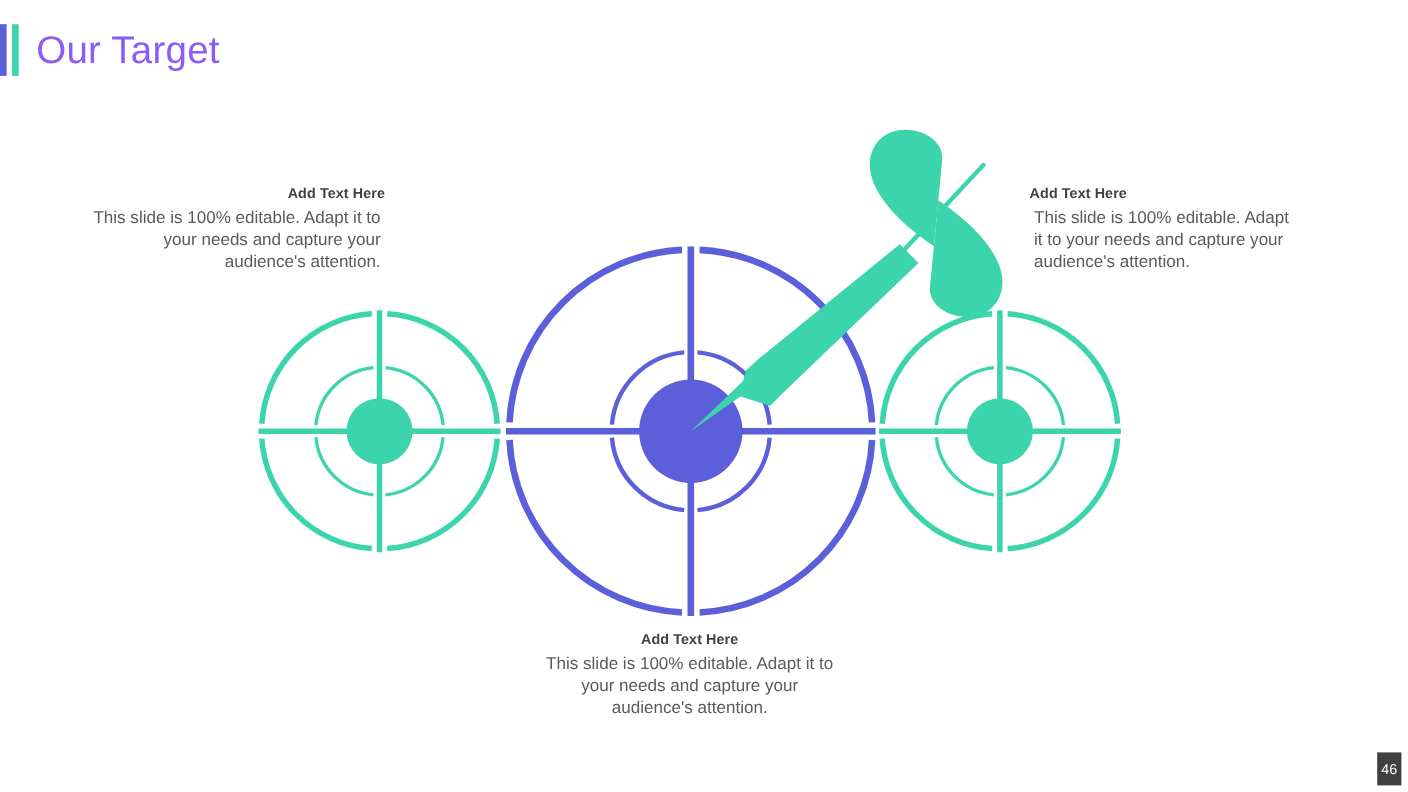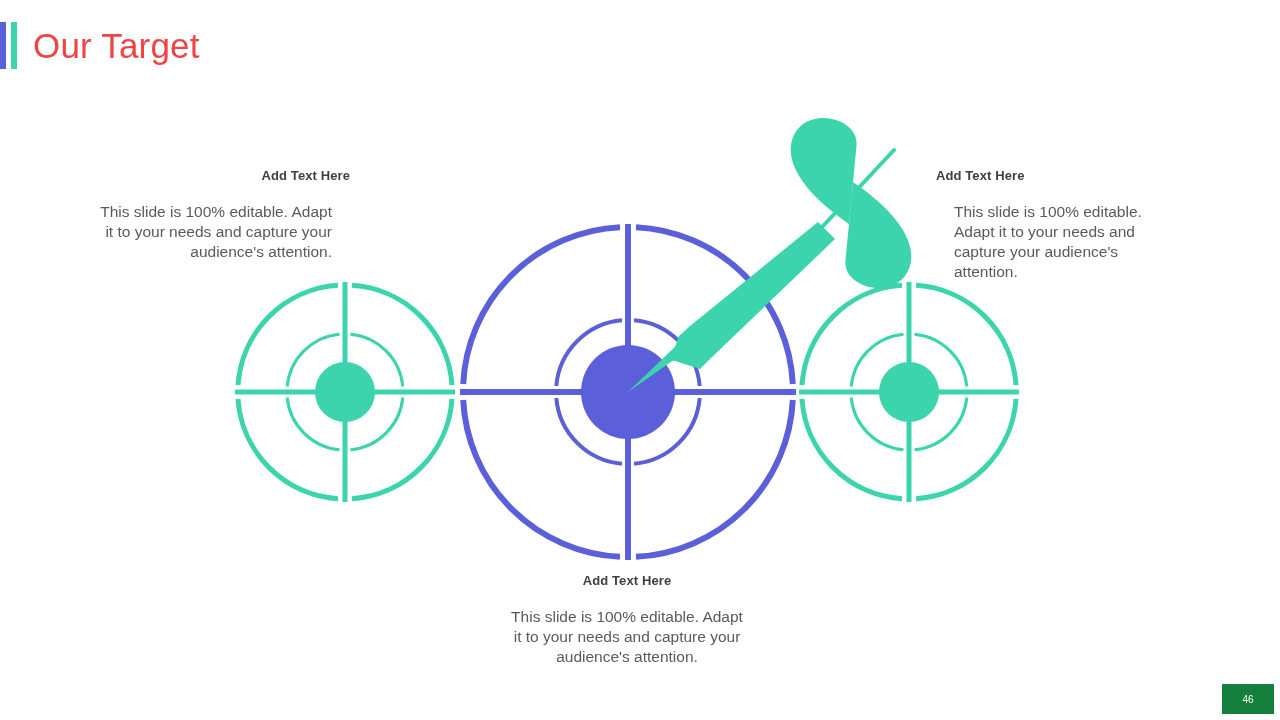--- a/index.html
+++ b/index.html
@@ -30,41 +30,41 @@
   }
   .accent-bar {
     width: 6px;
     height: 100%;
   }
   .accent-bar.blue  { background: #5B5FD9; }
   .accent-bar.teal  { background: #3BD4AD; margin-left: 5px; }
   .page-title {
     font-size: 35px;
     font-weight: 300;
-    color: #ef4444;
+    color: #8b5cf6;
     letter-spacing: 0.2px;
     line-height: 1;
     white-space: nowrap;
   }
 
   
   .text-block { position: absolute; }
   .text-block .tb-heading {
     font-size: 13px;
     font-weight: bold;
     color: #404040;
     margin: 0 0 5px 0;
     line-height: 1.25;
     letter-spacing: 0.1px;
   }
   .text-block .tb-body {
     font-size: 15.5px;
     color: #5a5a5c;
     line-height: 1.28;
-    margin: 18px;
+    margin: 4px;
   }
 
   #text-left {
     left: 78px;
     top: 168px;
     width: 272px;
     text-align: right;
   }
   #text-right {
     left: 936px;
@@ -87,25 +87,25 @@
     width: 1280px;
     height: 720px;
     pointer-events: none;
   }
 
   
   #page-badge {
     position: absolute;
     right: 6px;
     bottom: 6px;
-    width: 52px;
+    width: 22px;
     height: 30px;
-    background: #15803d;
+    background: #404040;
     color: #ffffff;
-    font-size: 10px;
+    font-size: 13px;
     display: flex;
     align-items: center;
     justify-content: center;
   }
 </style>
 </head>
 <body>
 
 <div class="title-bar">
   <div class="accent-bars">

